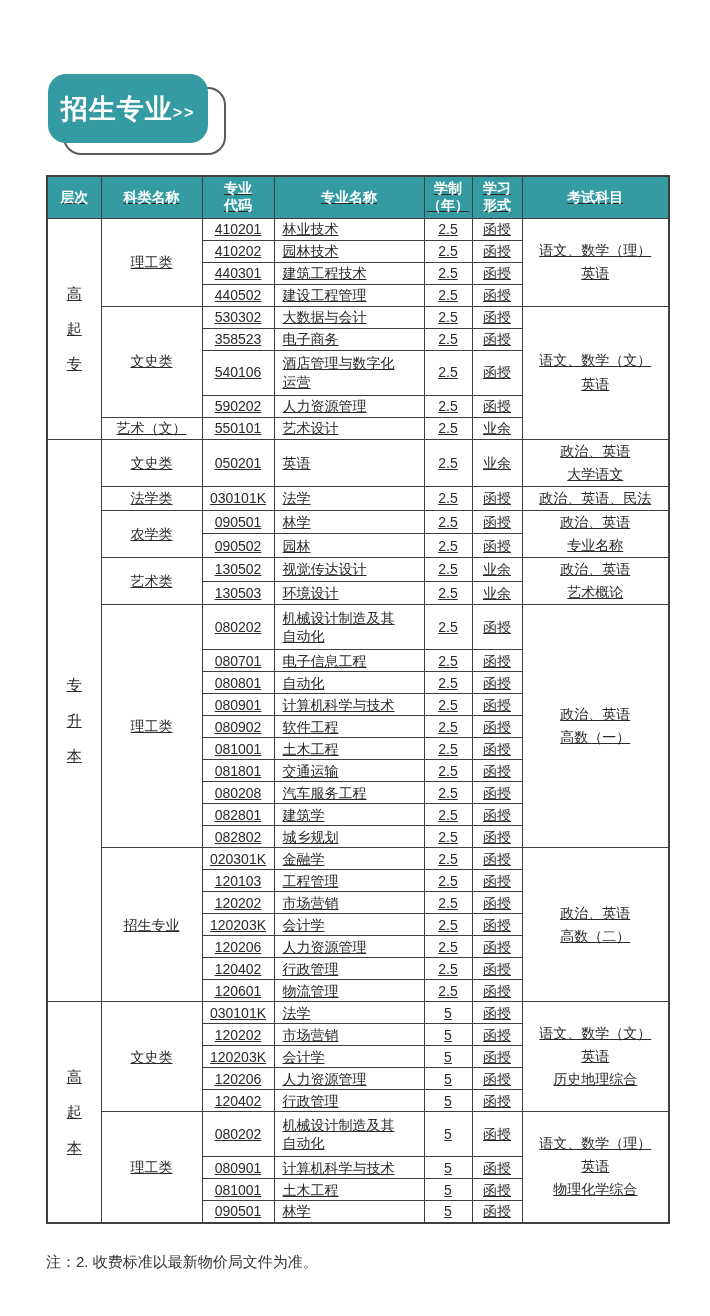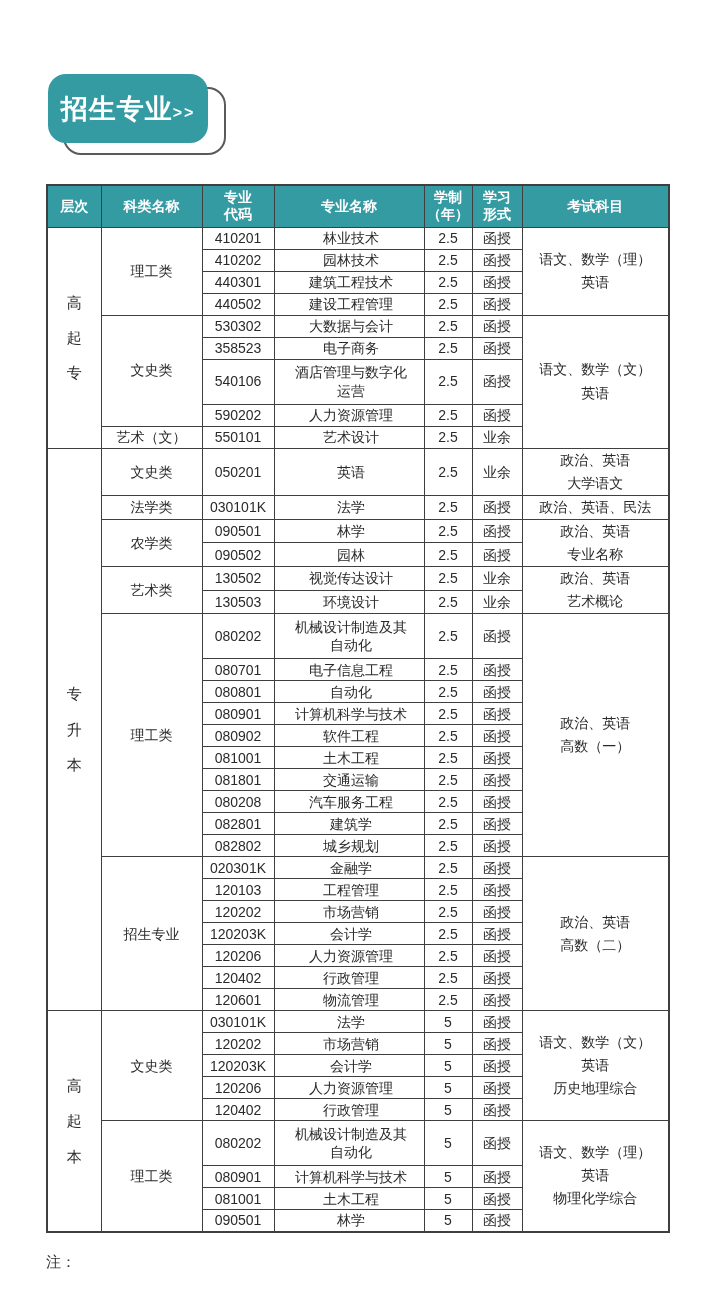--- a/index.html
+++ b/index.html
@@ -17,34 +17,34 @@
   }
   .badge-front {
     position:absolute; left:0; top:0; width:160px; height:69px;
     background:var(--teal); border-radius:18px;
     display:flex; align-items:center; justify-content:center;
   }
   .badge-title { color:#fff; font-size:27px; font-weight:bold; letter-spacing:1px; }
   .badge-arrows { color:#fff; font-size:16px; font-weight:bold; letter-spacing:2px; transform:translateY(4px); }
   
   table.admissions {
-    position:absolute; left:46px; top:184px; width:622px;
-    border-collapse:collapse; table-layout:fixed; border:2px solid var(--border);
+    position:absolute; left:46px; top:175px; width:622px;
+    border-collapse:collapse; table-layout:fixed; border:2px solid var(--border);text-decoration:underline;
   }
   .admissions th, .admissions td {
     border:1px solid var(--border); text-align:center; vertical-align:middle;
     font-size:14px; padding:0; overflow:hidden;
   }
   .admissions thead th {
     background:var(--teal); color:#ffffff; height:42px; font-weight:bold;
     white-space:pre-line; line-height:1.25;
   }
   .admissions tbody td { height:22px; line-height:1.3; }
   .admissions tr.tall td { height:45px; }
-  td.major { text-align:center; padding-left:8px; padding-right:4px; white-space:pre-line; }
+  td.major { text-align:left; padding-left:8px; padding-right:4px; white-space:pre-line; }
   td.level-cell { font-size:15px; }
   td.level-cell div { line-height:2.35; }
   td.exam-cell div { line-height:1.65; }
   
   .notes { position:absolute; left:46px; top:1250px; font-size:15px; color:#333; display:flex; }
   .note-prefix { white-space:nowrap; line-height:1.6; }
   .note-items div { line-height:1.6; }
 </style>
 </head>
 <body>
@@ -399,16 +399,17 @@
           <td class="major">林学</td>
           <td>5</td>
           <td>函授</td>
         </tr>
       </tbody>
   </table>
 
   <div class="notes">
     <span class="note-prefix">注：</span>
     <div class="note-items" id="note-items">
+        <div>2. 收费标准以最新物价局文件为准。</div>
       </div>
   </div>
 
 </div>
 
 </body></html>

